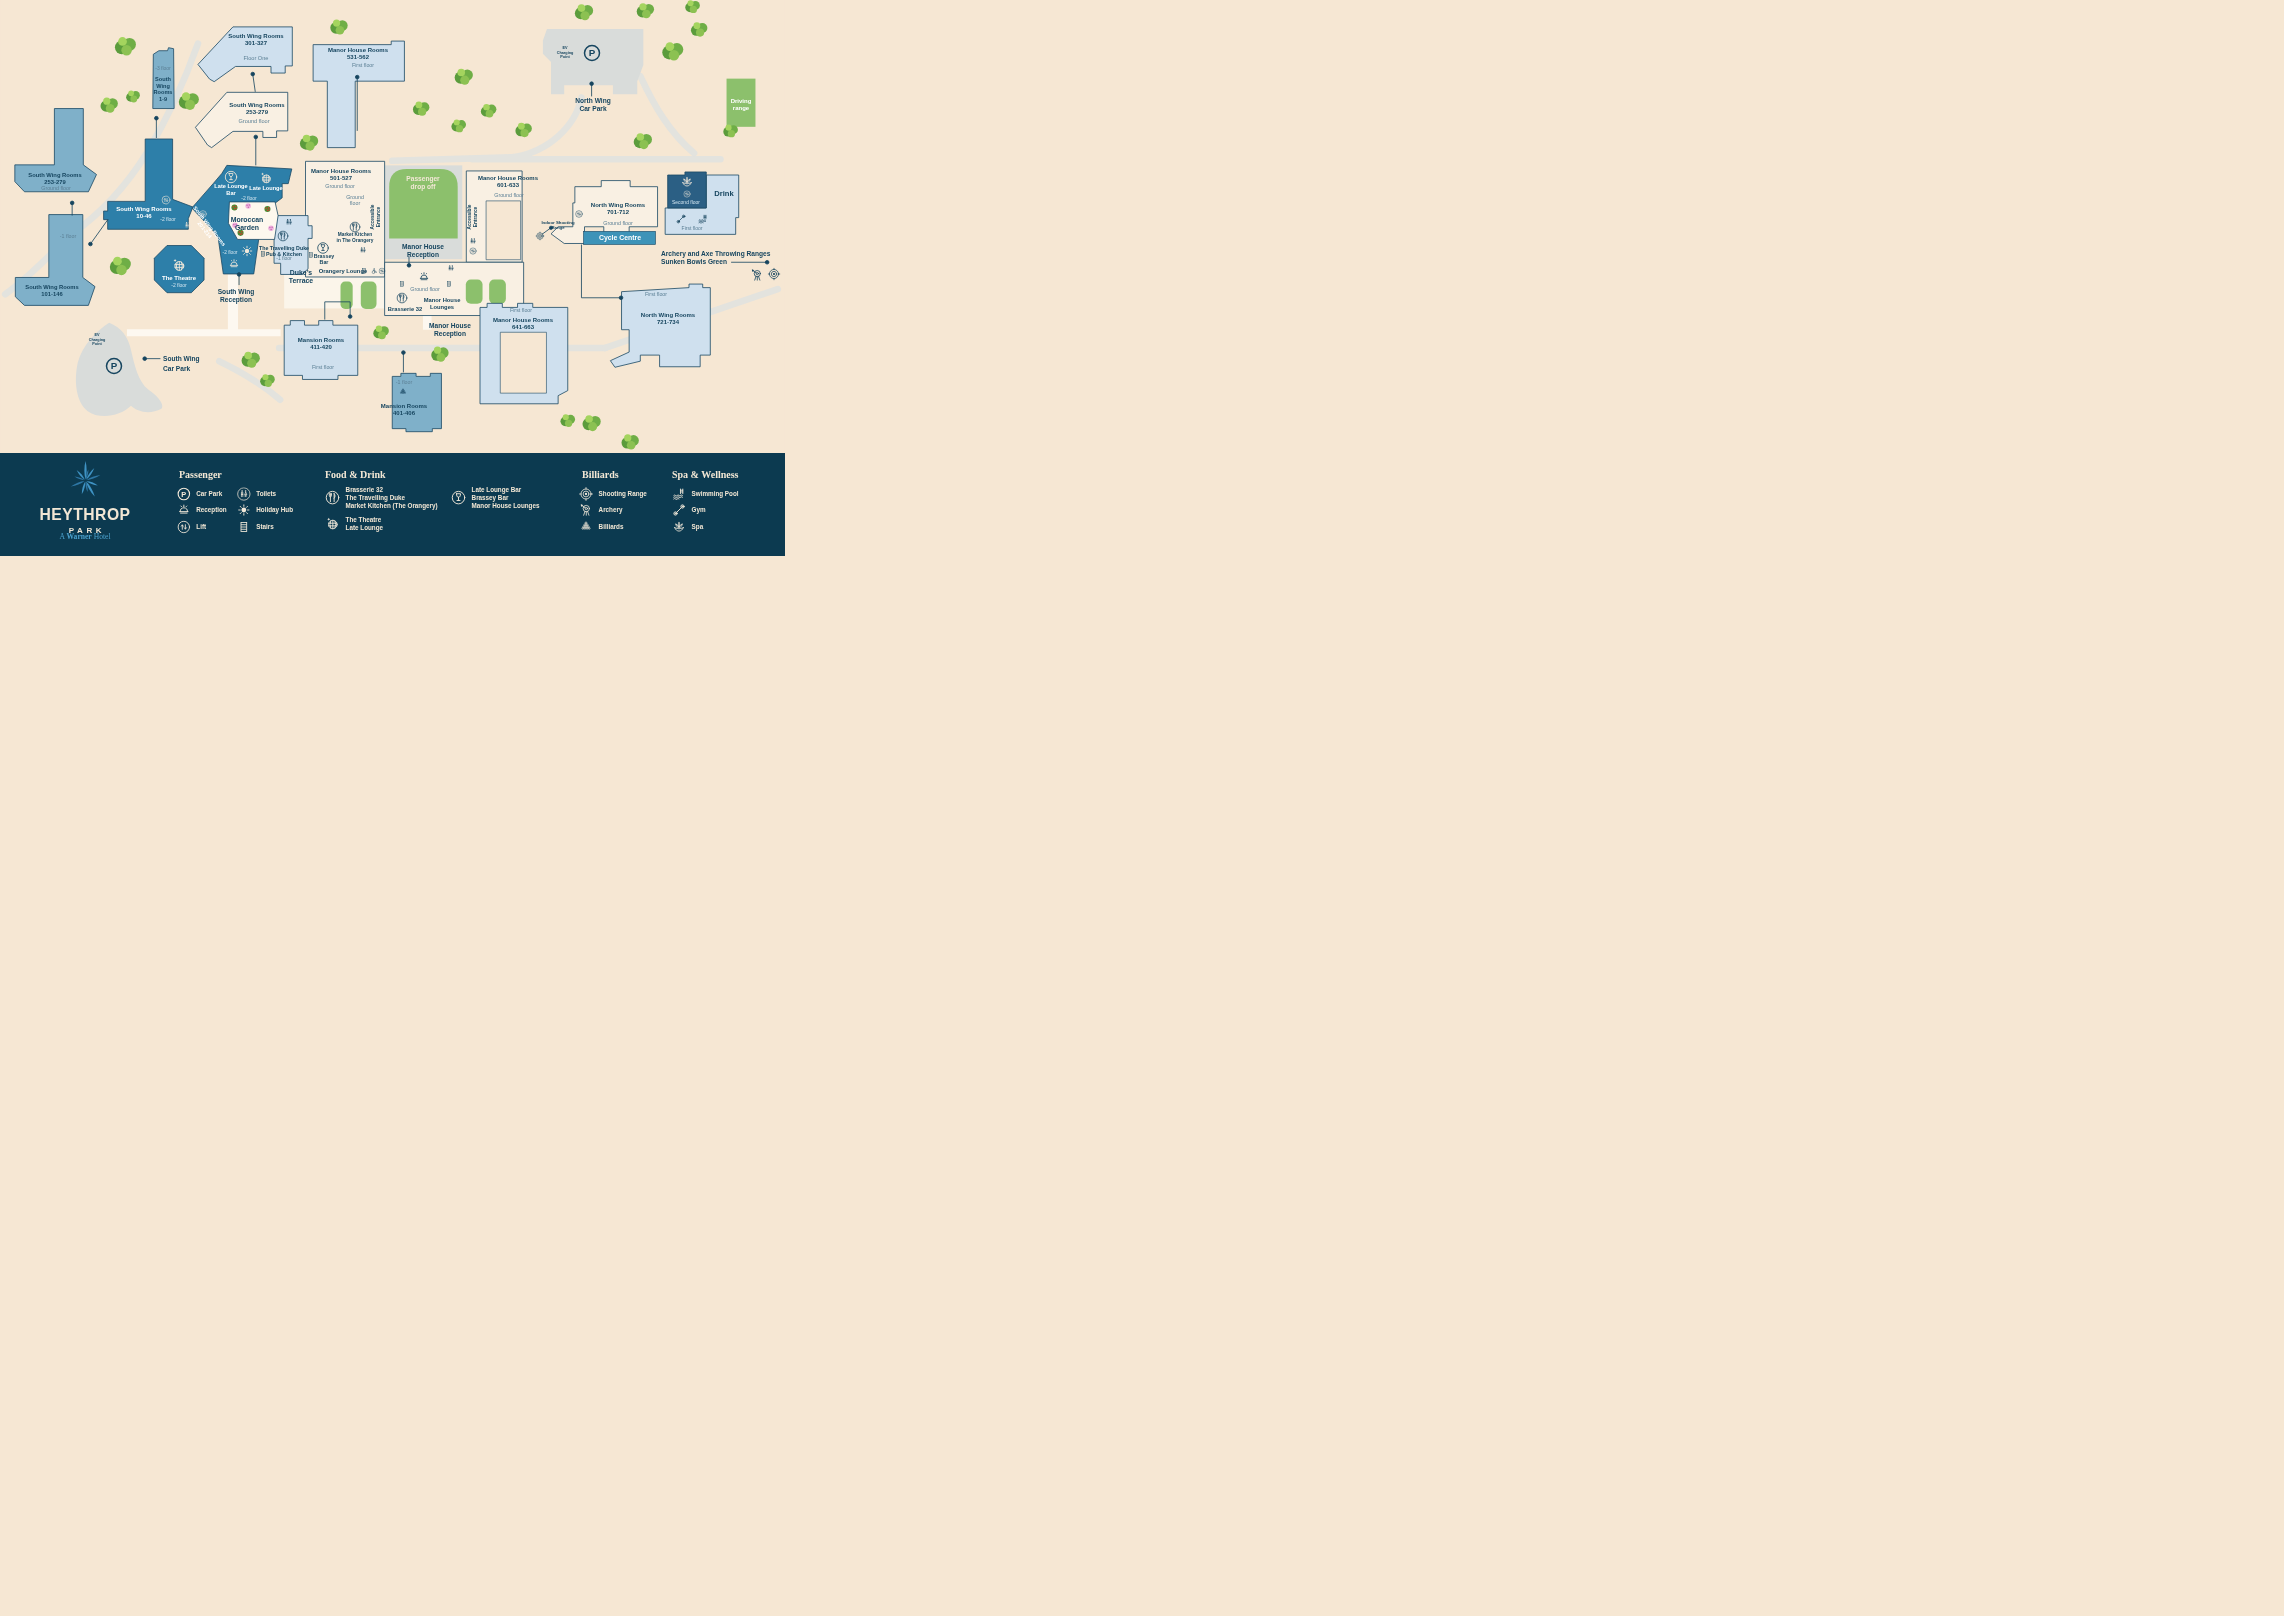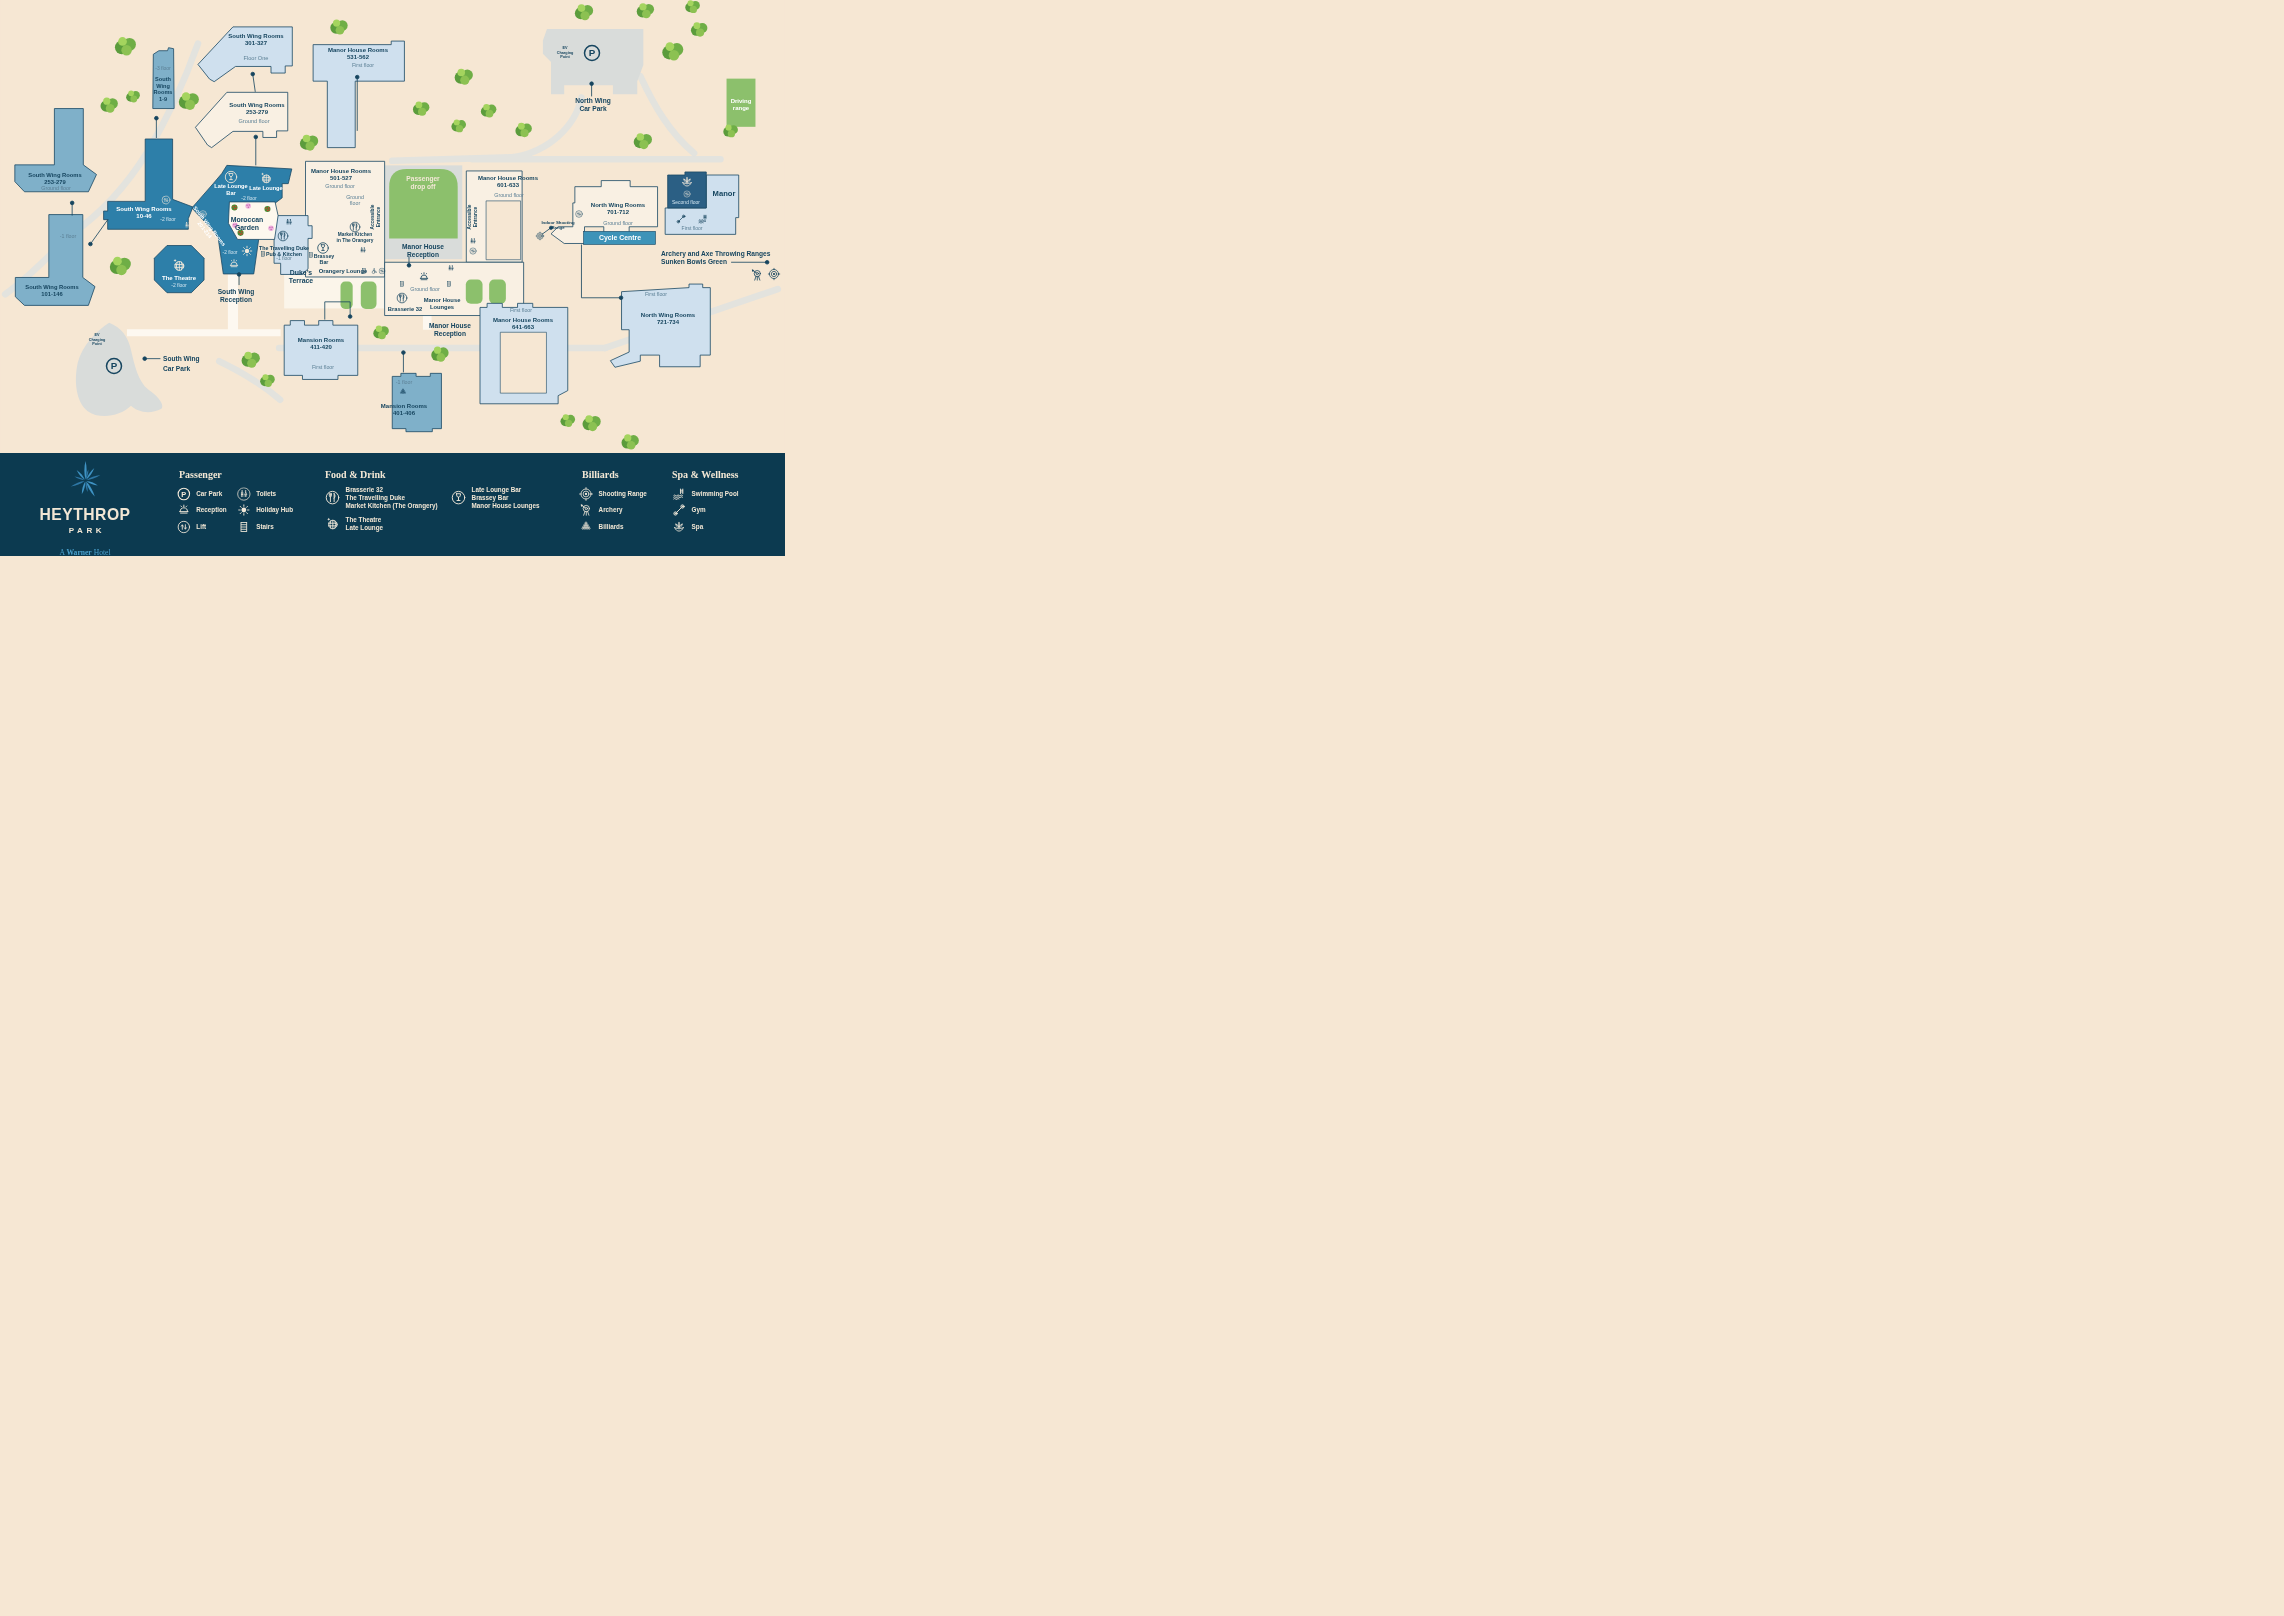--- a/index.html
+++ b/index.html
@@ -518,21 +518,21 @@
 641-663</div>
 <div class="lbl gray s105" style="left:656px;top:294px">First floor</div>
 <div class="lbl b s12" style="left:668px;top:319px">North Wing Rooms
 721-734</div>
 <div class="lbl b s12" style="left:618px;top:209px">North Wing Rooms
 701-712</div>
 <div class="lbl gray s105" style="left:618px;top:223px">Ground floor</div>
 <div class="lbl b s8" style="left:558px;top:225px">Indoor Shooting
 Range</div>
 <div class="lbl s10 cream2" style="left:686px;top:203px">Second floor</div>
-<div class="lbl b s15" style="left:724px;top:194px">Manor</div>
+<div class="lbl b s15" style="left:724px;top:194px">Drink</div>
 <div class="lbl gray s10" style="left:692px;top:229px">First floor</div>
 <div class="lbl b s135 w" style="left:620px;top:238px">Cycle Centre</div>
 <div class="lbl la b s13" style="left:661px;top:258px;line-height:1.25">Archery and Axe Throwing Ranges
 Sunken Bowls Green</div>
 <div class="lbl b s12 w" style="left:741px;top:105px">Driving
 range</div>
 <div class="lbl b s13" style="left:593px;top:105px">North Wing
 Car Park</div>
 <div class="lbl b s7" style="left:565px;top:53px">EV
 Charging
@@ -559,21 +559,21 @@
         <path transform="rotate(70)" d="M0,-2 C2.5,-10 2.5,-21 0,-31 C-2.5,-21 -2.5,-10 0,-2 Z"></path>
         <path transform="rotate(248)" d="M0,-2 C2.5,-10 2.5,-21 0,-31 C-2.5,-21 -2.5,-10 0,-2 Z"></path>
         <path transform="rotate(290)" d="M0,-2 C2,-8 2,-16 0,-23 C-2,-16 -2,-8 0,-2 Z"></path>
         <path transform="rotate(15)" d="M0,-2 C2,-8 2,-15 0,-22 C-2,-15 -2,-8 0,-2 Z"></path>
         <path transform="rotate(170)" d="M0,-2 C2,-8 2,-16 0,-23 C-2,-16 -2,-8 0,-2 Z"></path>
       </g>
     </g>
   </svg>
   <div class="logoname" style="top:62px">HEYTHROP</div>
   <div class="logopark" style="top:77px">PARK</div>
-  <div class="logotag" style="top:99px"><span>A </span><b>Warner</b><span> Hotel</span></div>
+  <div class="logotag" style="top:83px"><span>A </span><b>Warner</b><span> Hotel</span></div>
 
   <div class="leghead" style="left:179px;top:21px">Passenger</div>
   <div class="legrow" style="left:177px;top:41px">
     <svg class="creamic" width="13.7" height="13.7" viewBox="0 0 24 24">
           <use href="#ic-parking"></use>
         </svg>
     <span class="txt">Car Park</span>
   </div>
   <div class="legrow" style="left:237px;top:41px">
     <svg class="creamic" width="13.7" height="13.7" viewBox="-3 -3 30 30">

